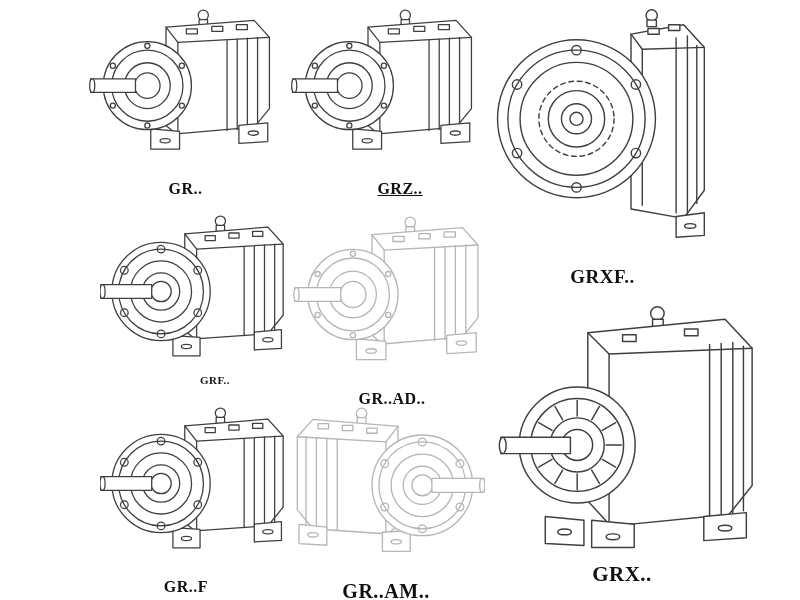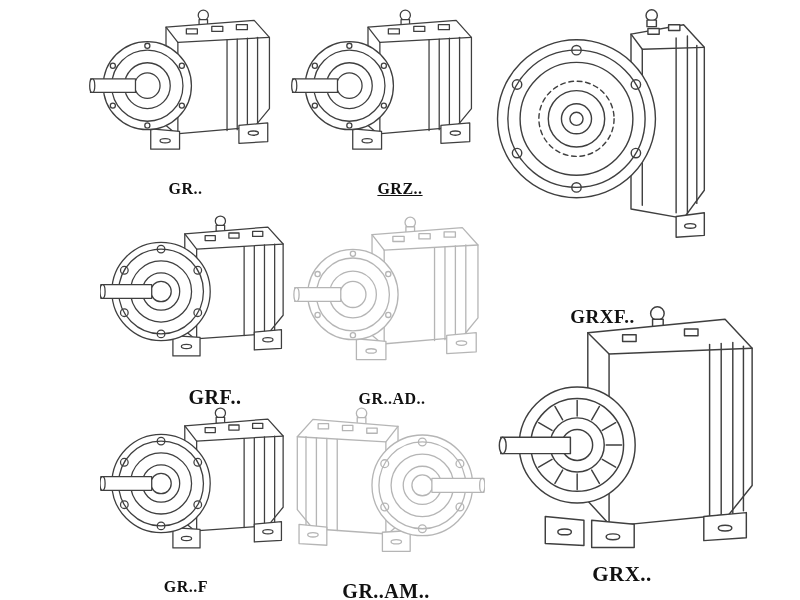--- a/index.html
+++ b/index.html
@@ -184,28 +184,28 @@
     <svg class="drawing" style="left:290px; top:5px;" width="195" height="174">
         <use href="#sym-helical"></use>
       </svg>
     <div class="model-label" style="left:300px; top:180px; width:200px; font-size:16px;text-decoration:underline;">GRZ..</div>
   </div>
 
   <div class="cell">
     <svg class="drawing" style="left:490px; top:4px;" width="235" height="254">
         <use href="#sym-front"></use>
       </svg>
-    <div class="model-label" style="left:490px; top:266px; width:225px; font-size:19px;margin-top:40px;">GRXF..</div>
+    <div class="model-label" style="left:490px; top:266px; width:225px; font-size:19px;">GRXF..</div>
   </div>
 
   <div class="cell">
     <svg class="drawing" style="left:100px; top:210px;" width="195" height="174">
         <use href="#sym-flange"></use>
       </svg>
-    <div class="model-label" style="left:105px; top:386px; width:220px; font-size:20px;">GRF..</div>
+    <div class="model-label" style="left:105px; top:374px; width:220px; font-size:11px;">GRF..</div>
   </div>
 
   <div class="cell">
     <svg class="drawing ghost" style="left:292px; top:212px;" width="200" height="178">
         <use href="#sym-helical"></use>
       </svg>
     <div class="model-label" style="left:292px; top:390px; width:200px; font-size:16px;text-align:center;">GR..AD..</div>
   </div>
 
   <div class="cell">

